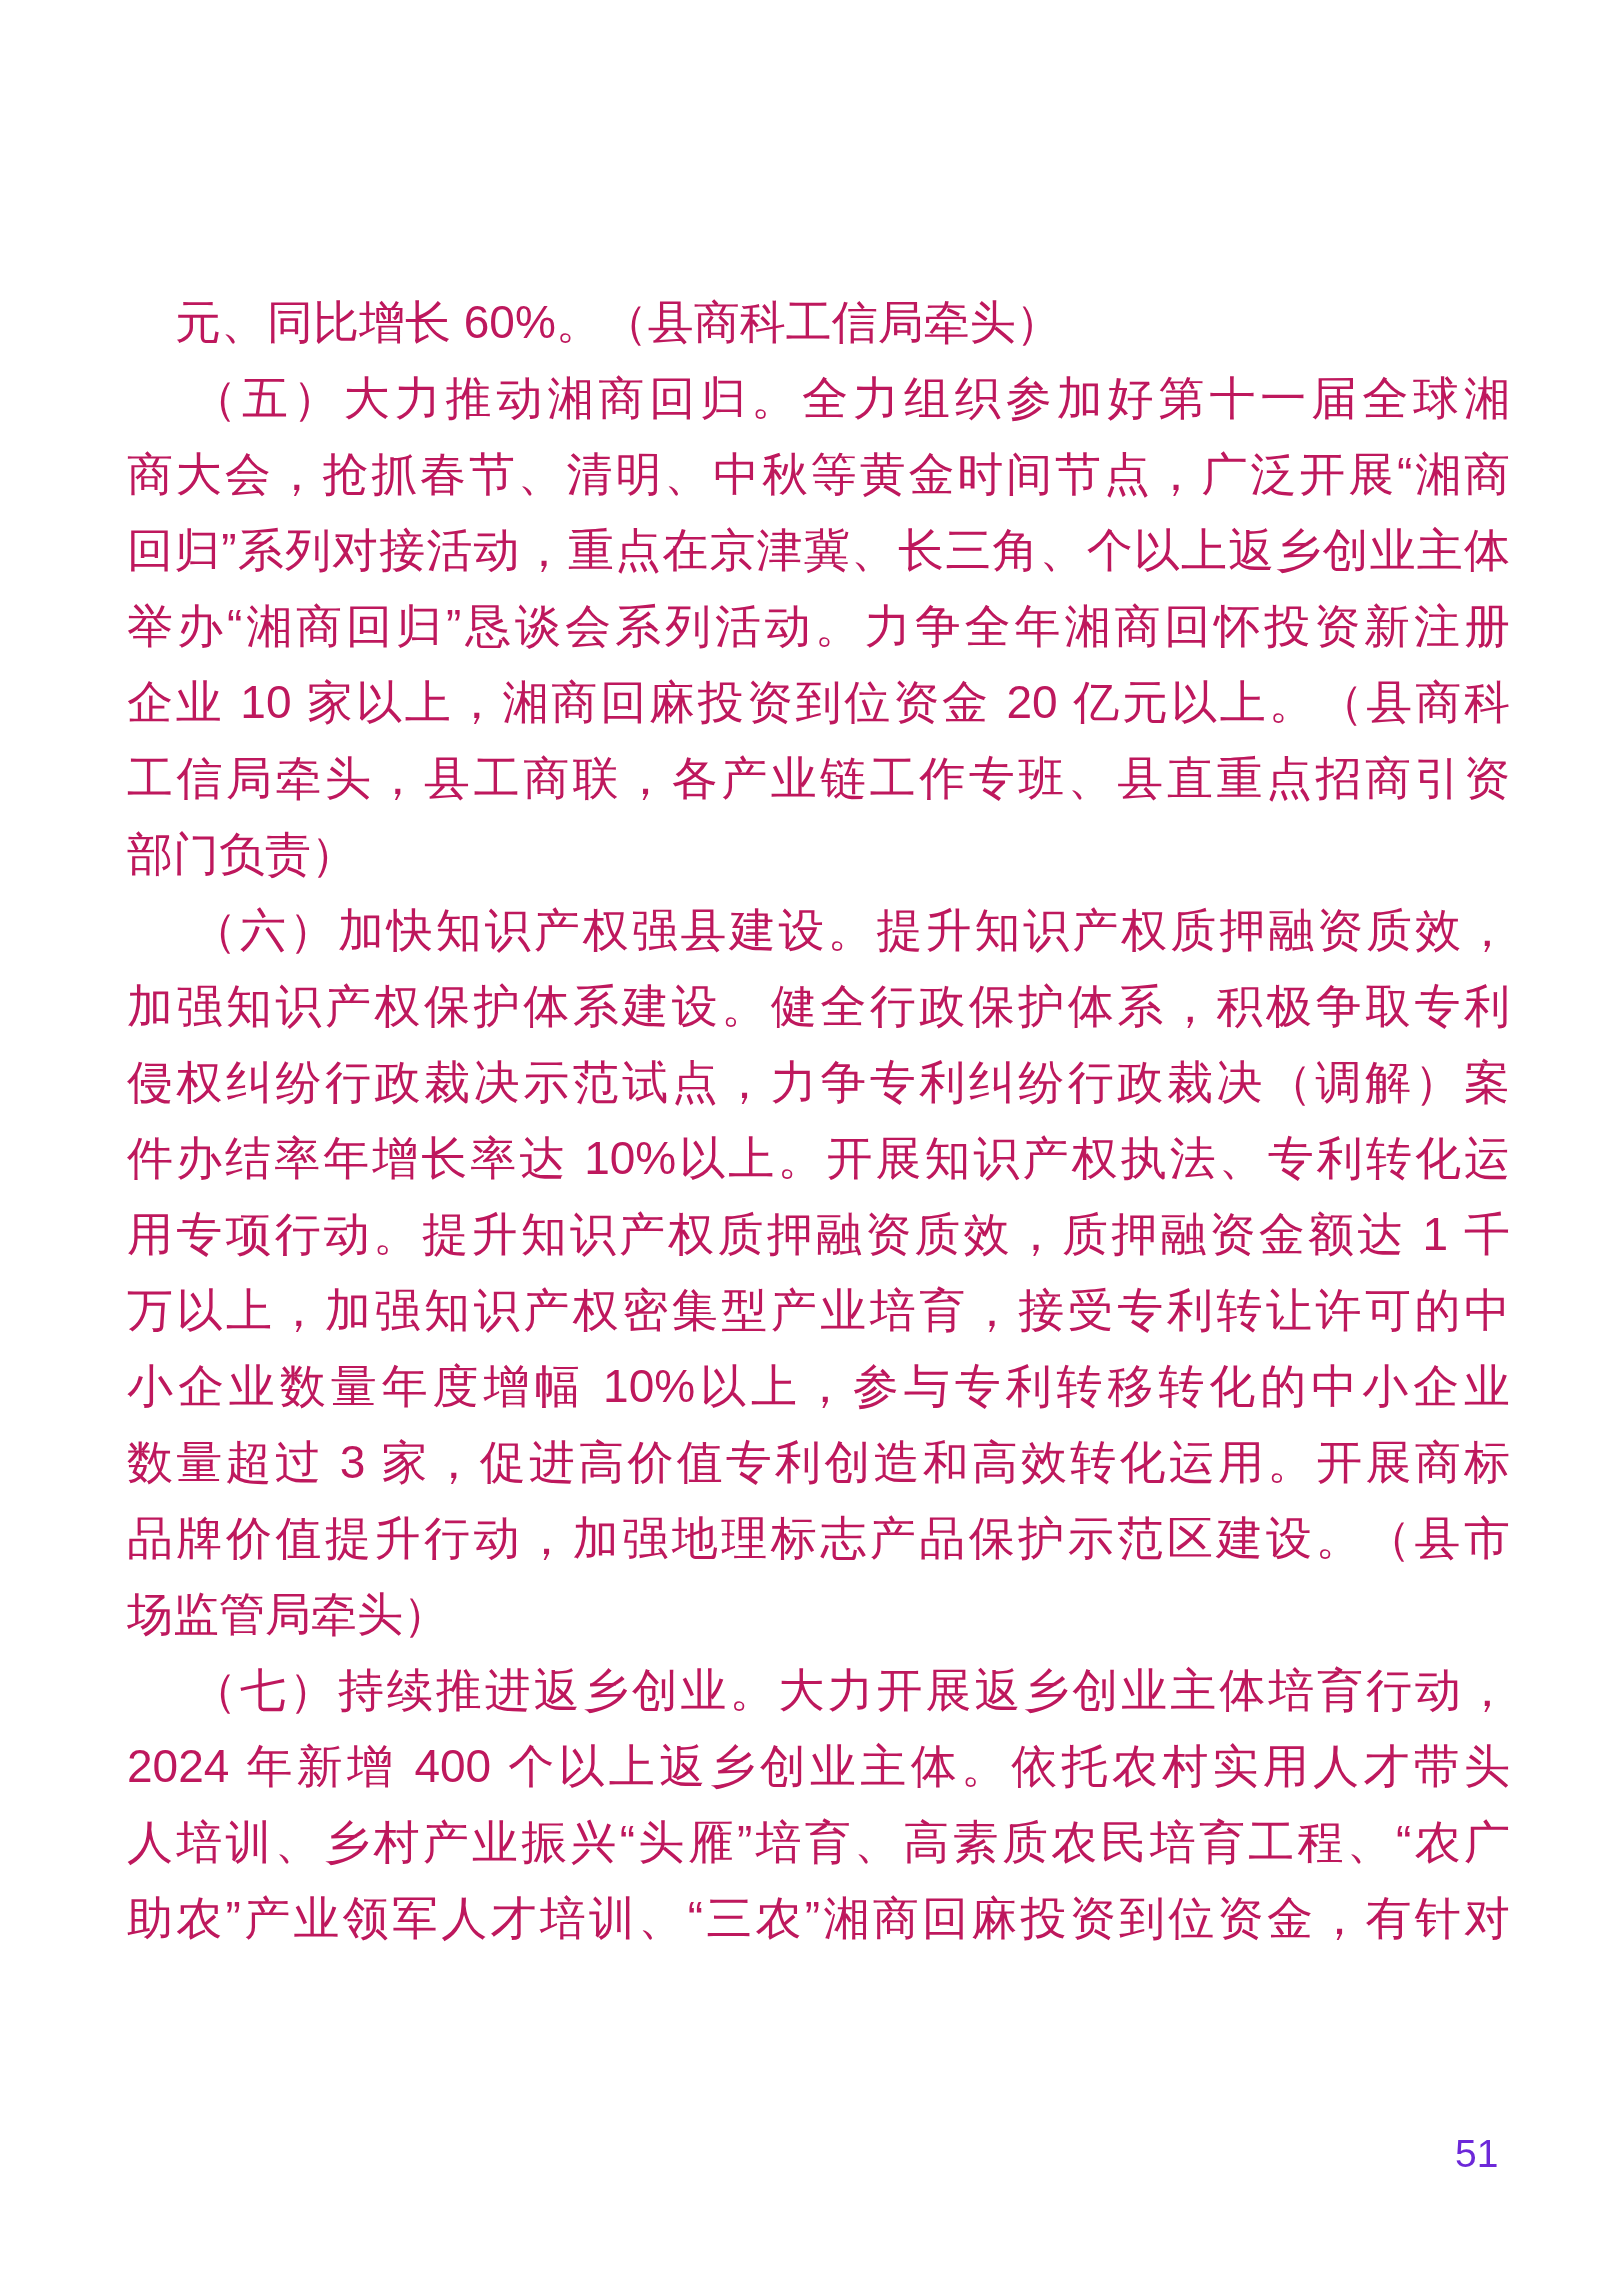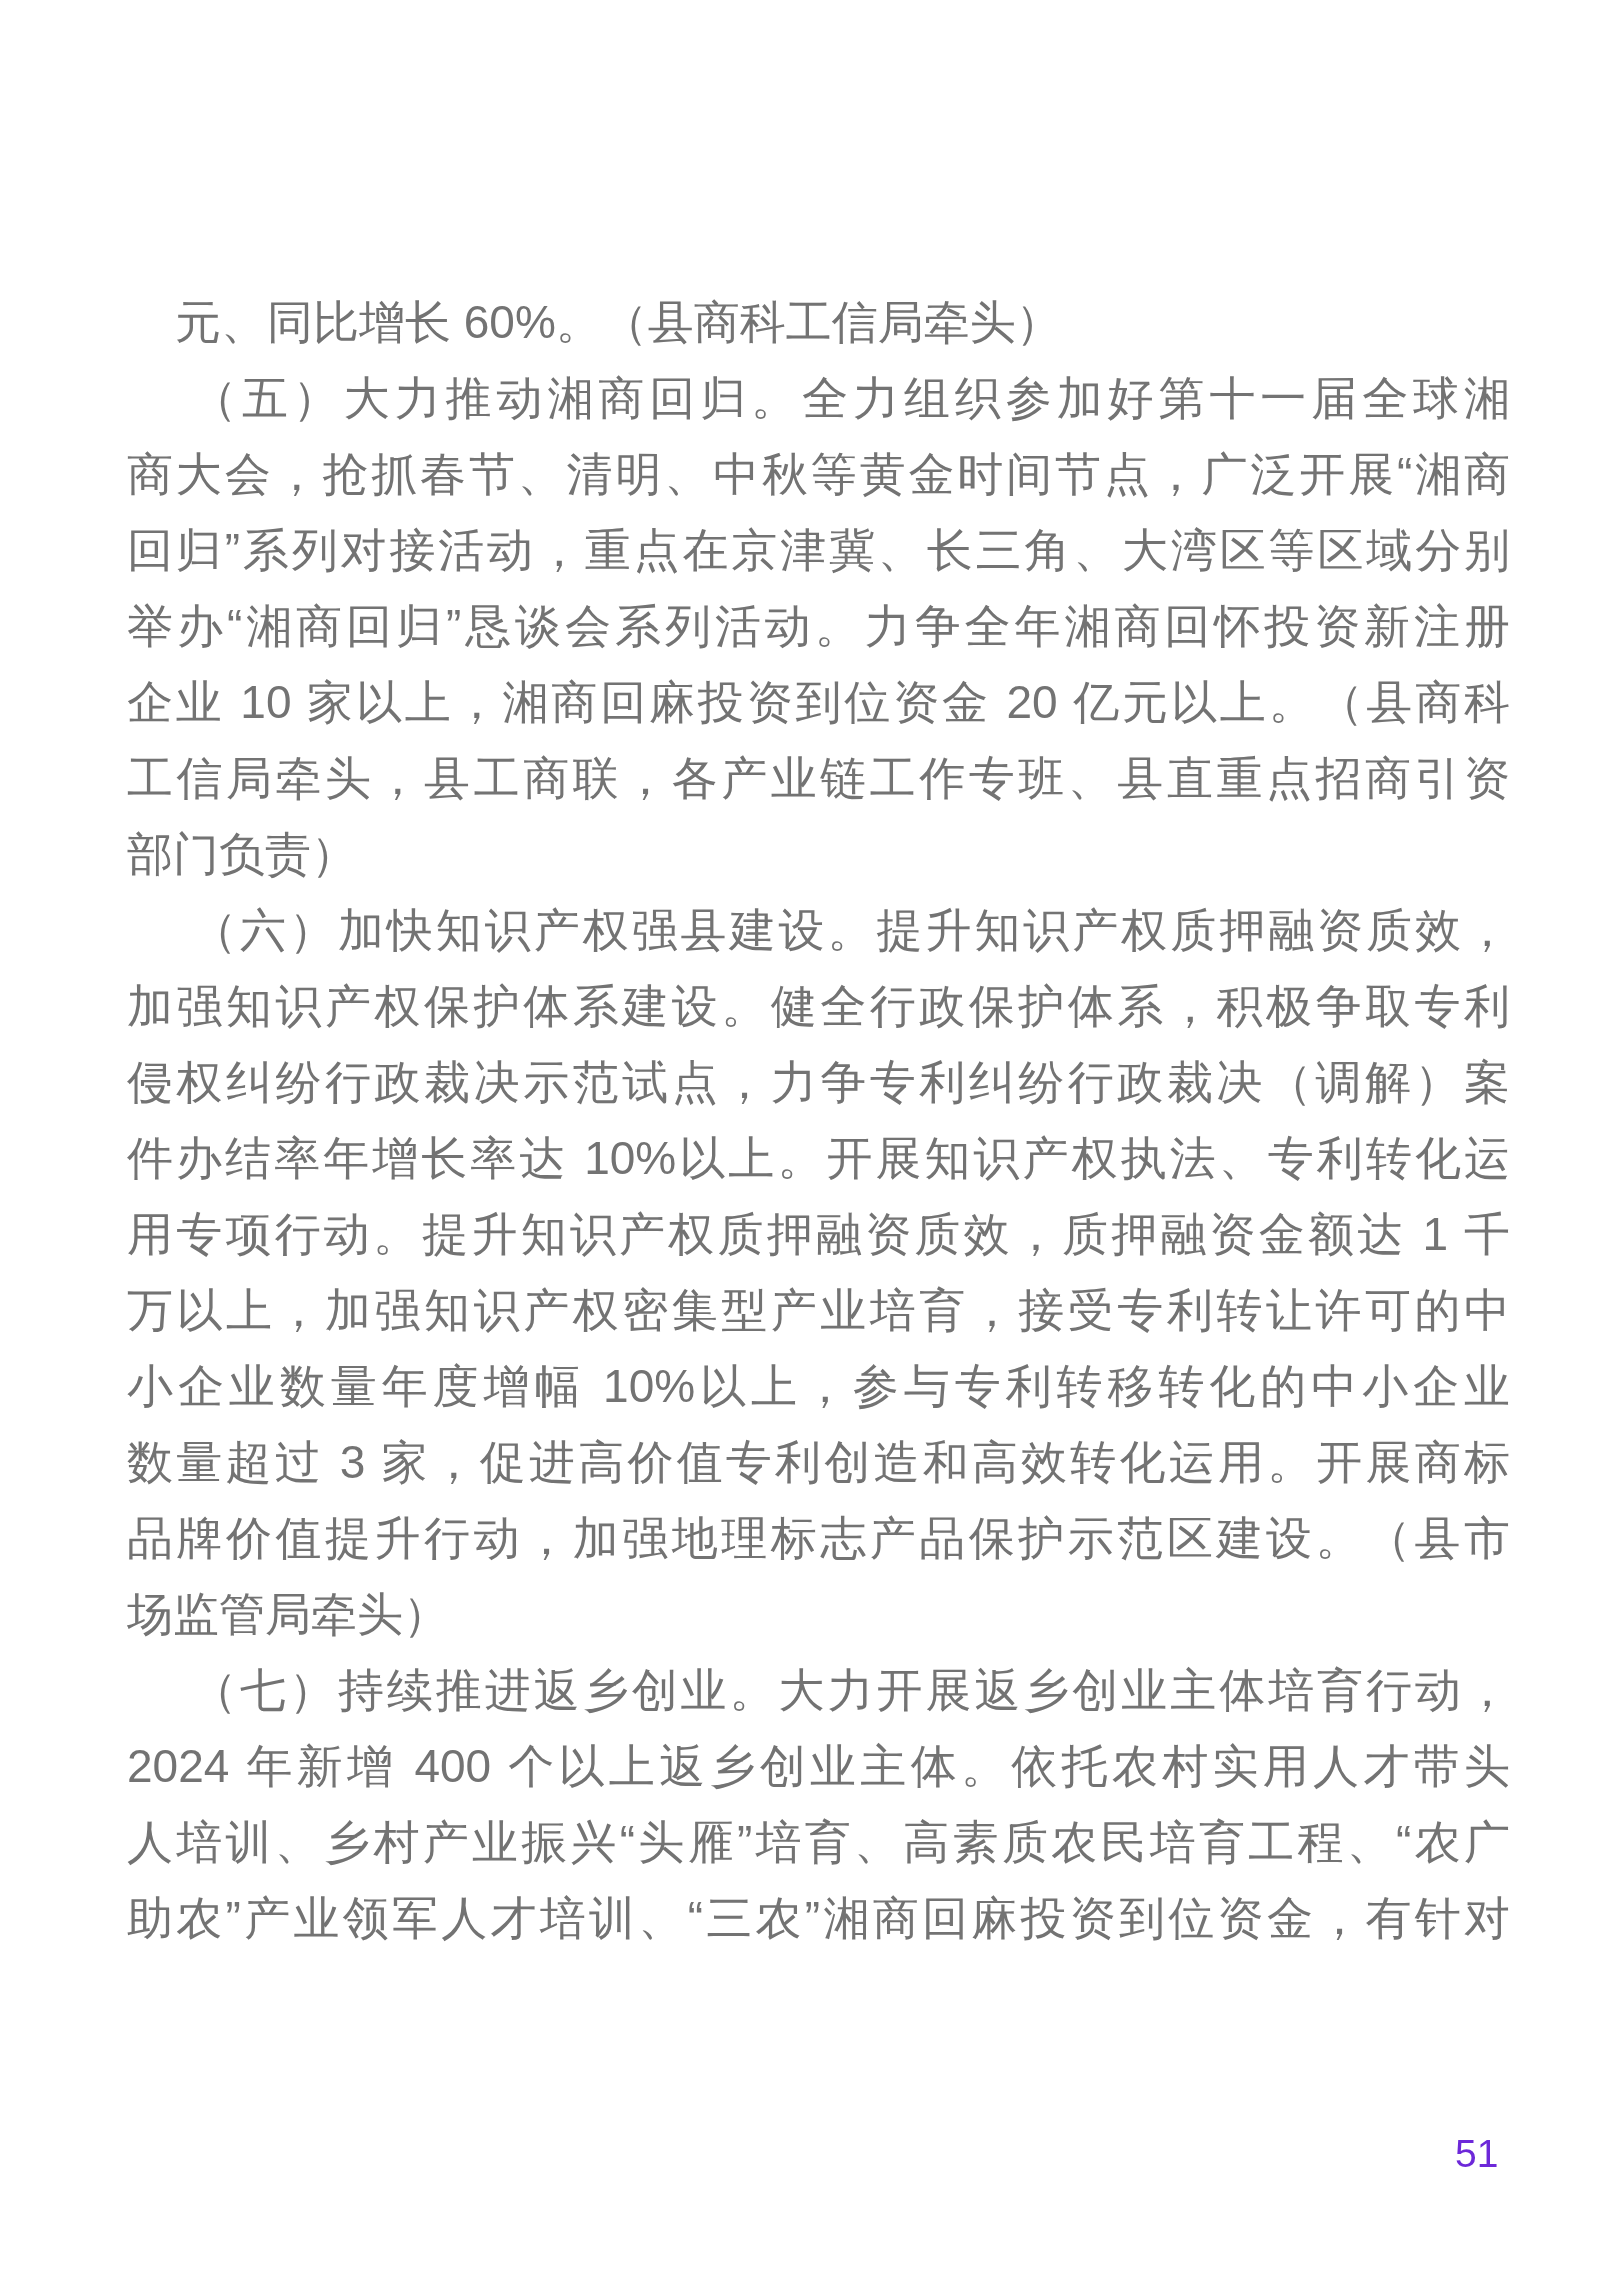--- a/index.html
+++ b/index.html
@@ -12,21 +12,21 @@
     background: #ffffff;
     position: relative;
     font-family: "Liberation Sans", "DejaVu Sans", sans-serif;
     overflow: hidden;
   }
   .text-body {
     position: absolute;
     left: 127px;
     top: 284px;
     width: 1383px;
-    color: #737373;
+    color: #be185d;
     font-size: 46px;
   }
   .line {
     height: 76px;
     line-height: 76px;
     overflow: hidden;
   }
   
   .body, .para-start {
     text-align: justify;
@@ -56,21 +56,21 @@
     color: #6d28d9;
   }
 </style>
 </head>
 <body>
 
 <div class="text-body">
     <div class="line tail-indent">元、同比增长 60%。（县商科工信局牵头）</div>
     <div class="line para-start">（五）大力推动湘商回归。全力组织参加好第十一届全球湘</div>
     <div class="line body">商大会，抢抓春节、清明、中秋等黄金时间节点，广泛开展“湘商</div>
-    <div class="line body">回归”系列对接活动，重点在京津冀、长三角、大湾区等区域分别</div>
+    <div class="line body">回归”系列对接活动，重点在京津冀、长三角、个以上返乡创业主体</div>
     <div class="line body">举办“湘商回归”恳谈会系列活动。力争全年湘商回怀投资新注册</div>
     <div class="line body">企业 10 家以上，湘商回麻投资到位资金 20 亿元以上。（县商科</div>
     <div class="line body">工信局牵头，县工商联，各产业链工作专班、县直重点招商引资</div>
     <div class="line tail">部门负责）</div>
     <div class="line para-start">（六）加快知识产权强县建设。提升知识产权质押融资质效，</div>
     <div class="line body">加强知识产权保护体系建设。健全行政保护体系，积极争取专利</div>
     <div class="line body">侵权纠纷行政裁决示范试点，力争专利纠纷行政裁决（调解）案</div>
     <div class="line body">件办结率年增长率达 10%以上。开展知识产权执法、专利转化运</div>
     <div class="line body">用专项行动。提升知识产权质押融资质效，质押融资金额达 1 千</div>
     <div class="line body">万以上，加强知识产权密集型产业培育，接受专利转让许可的中</div>

